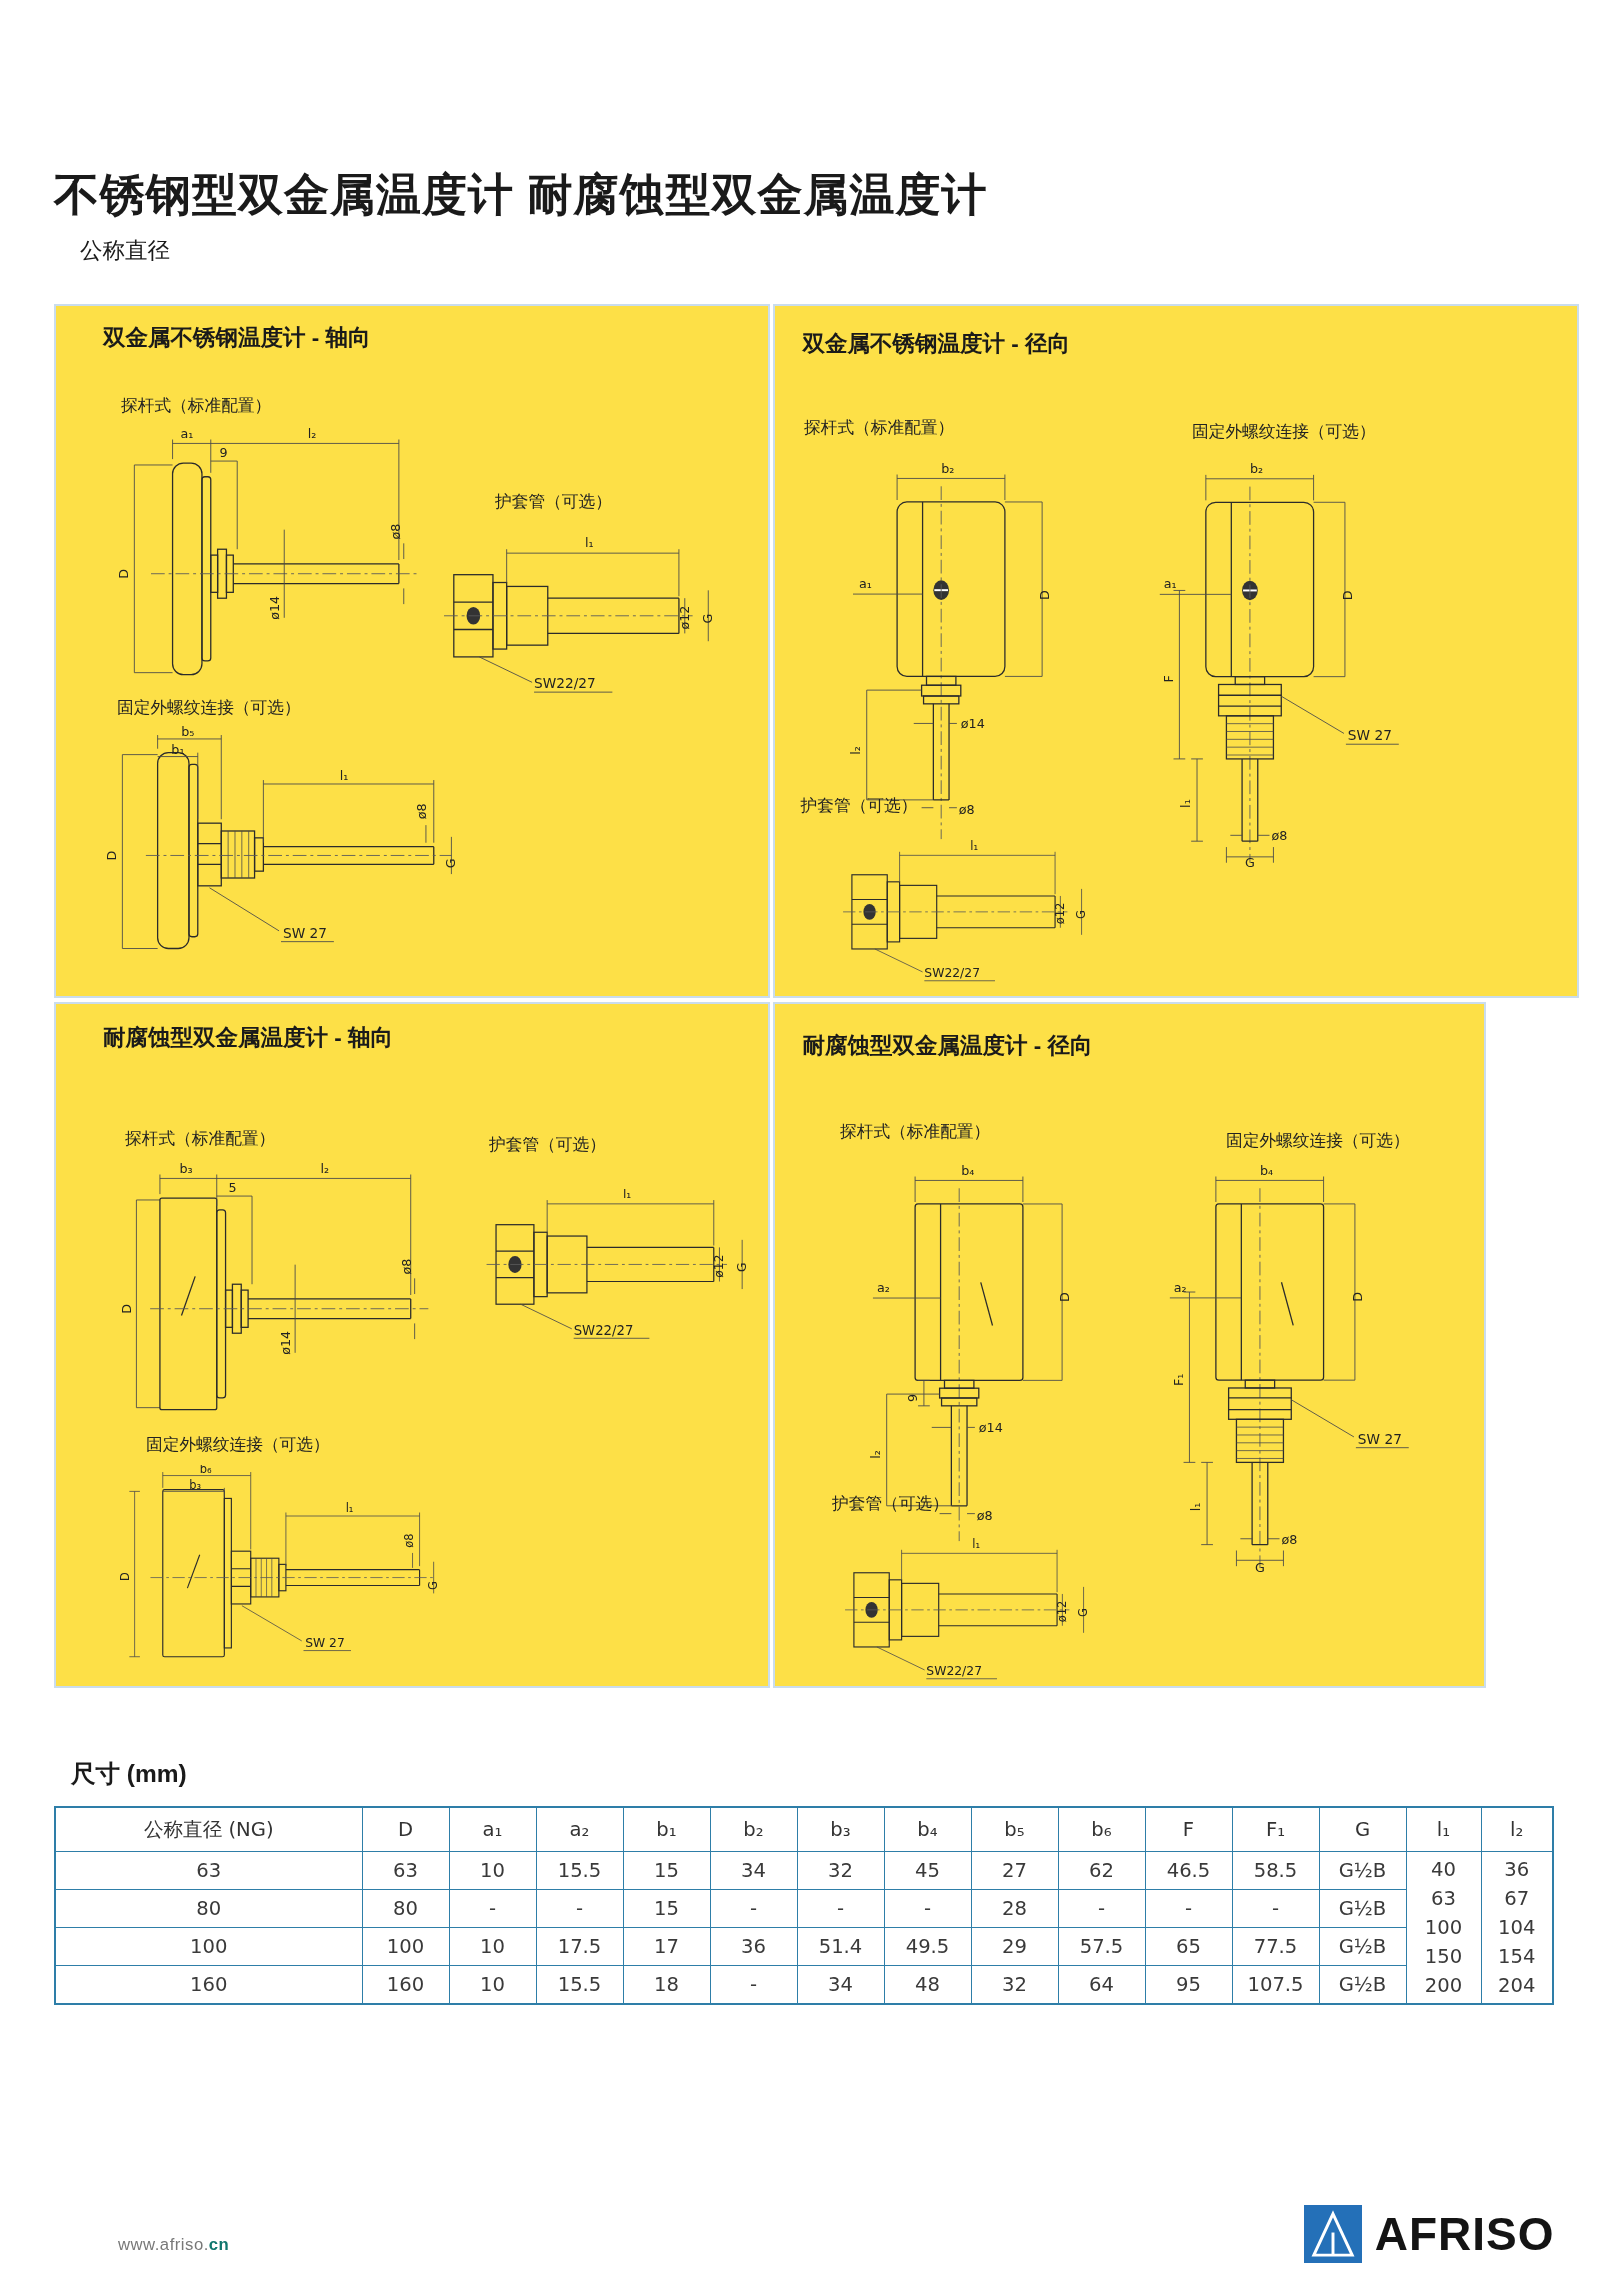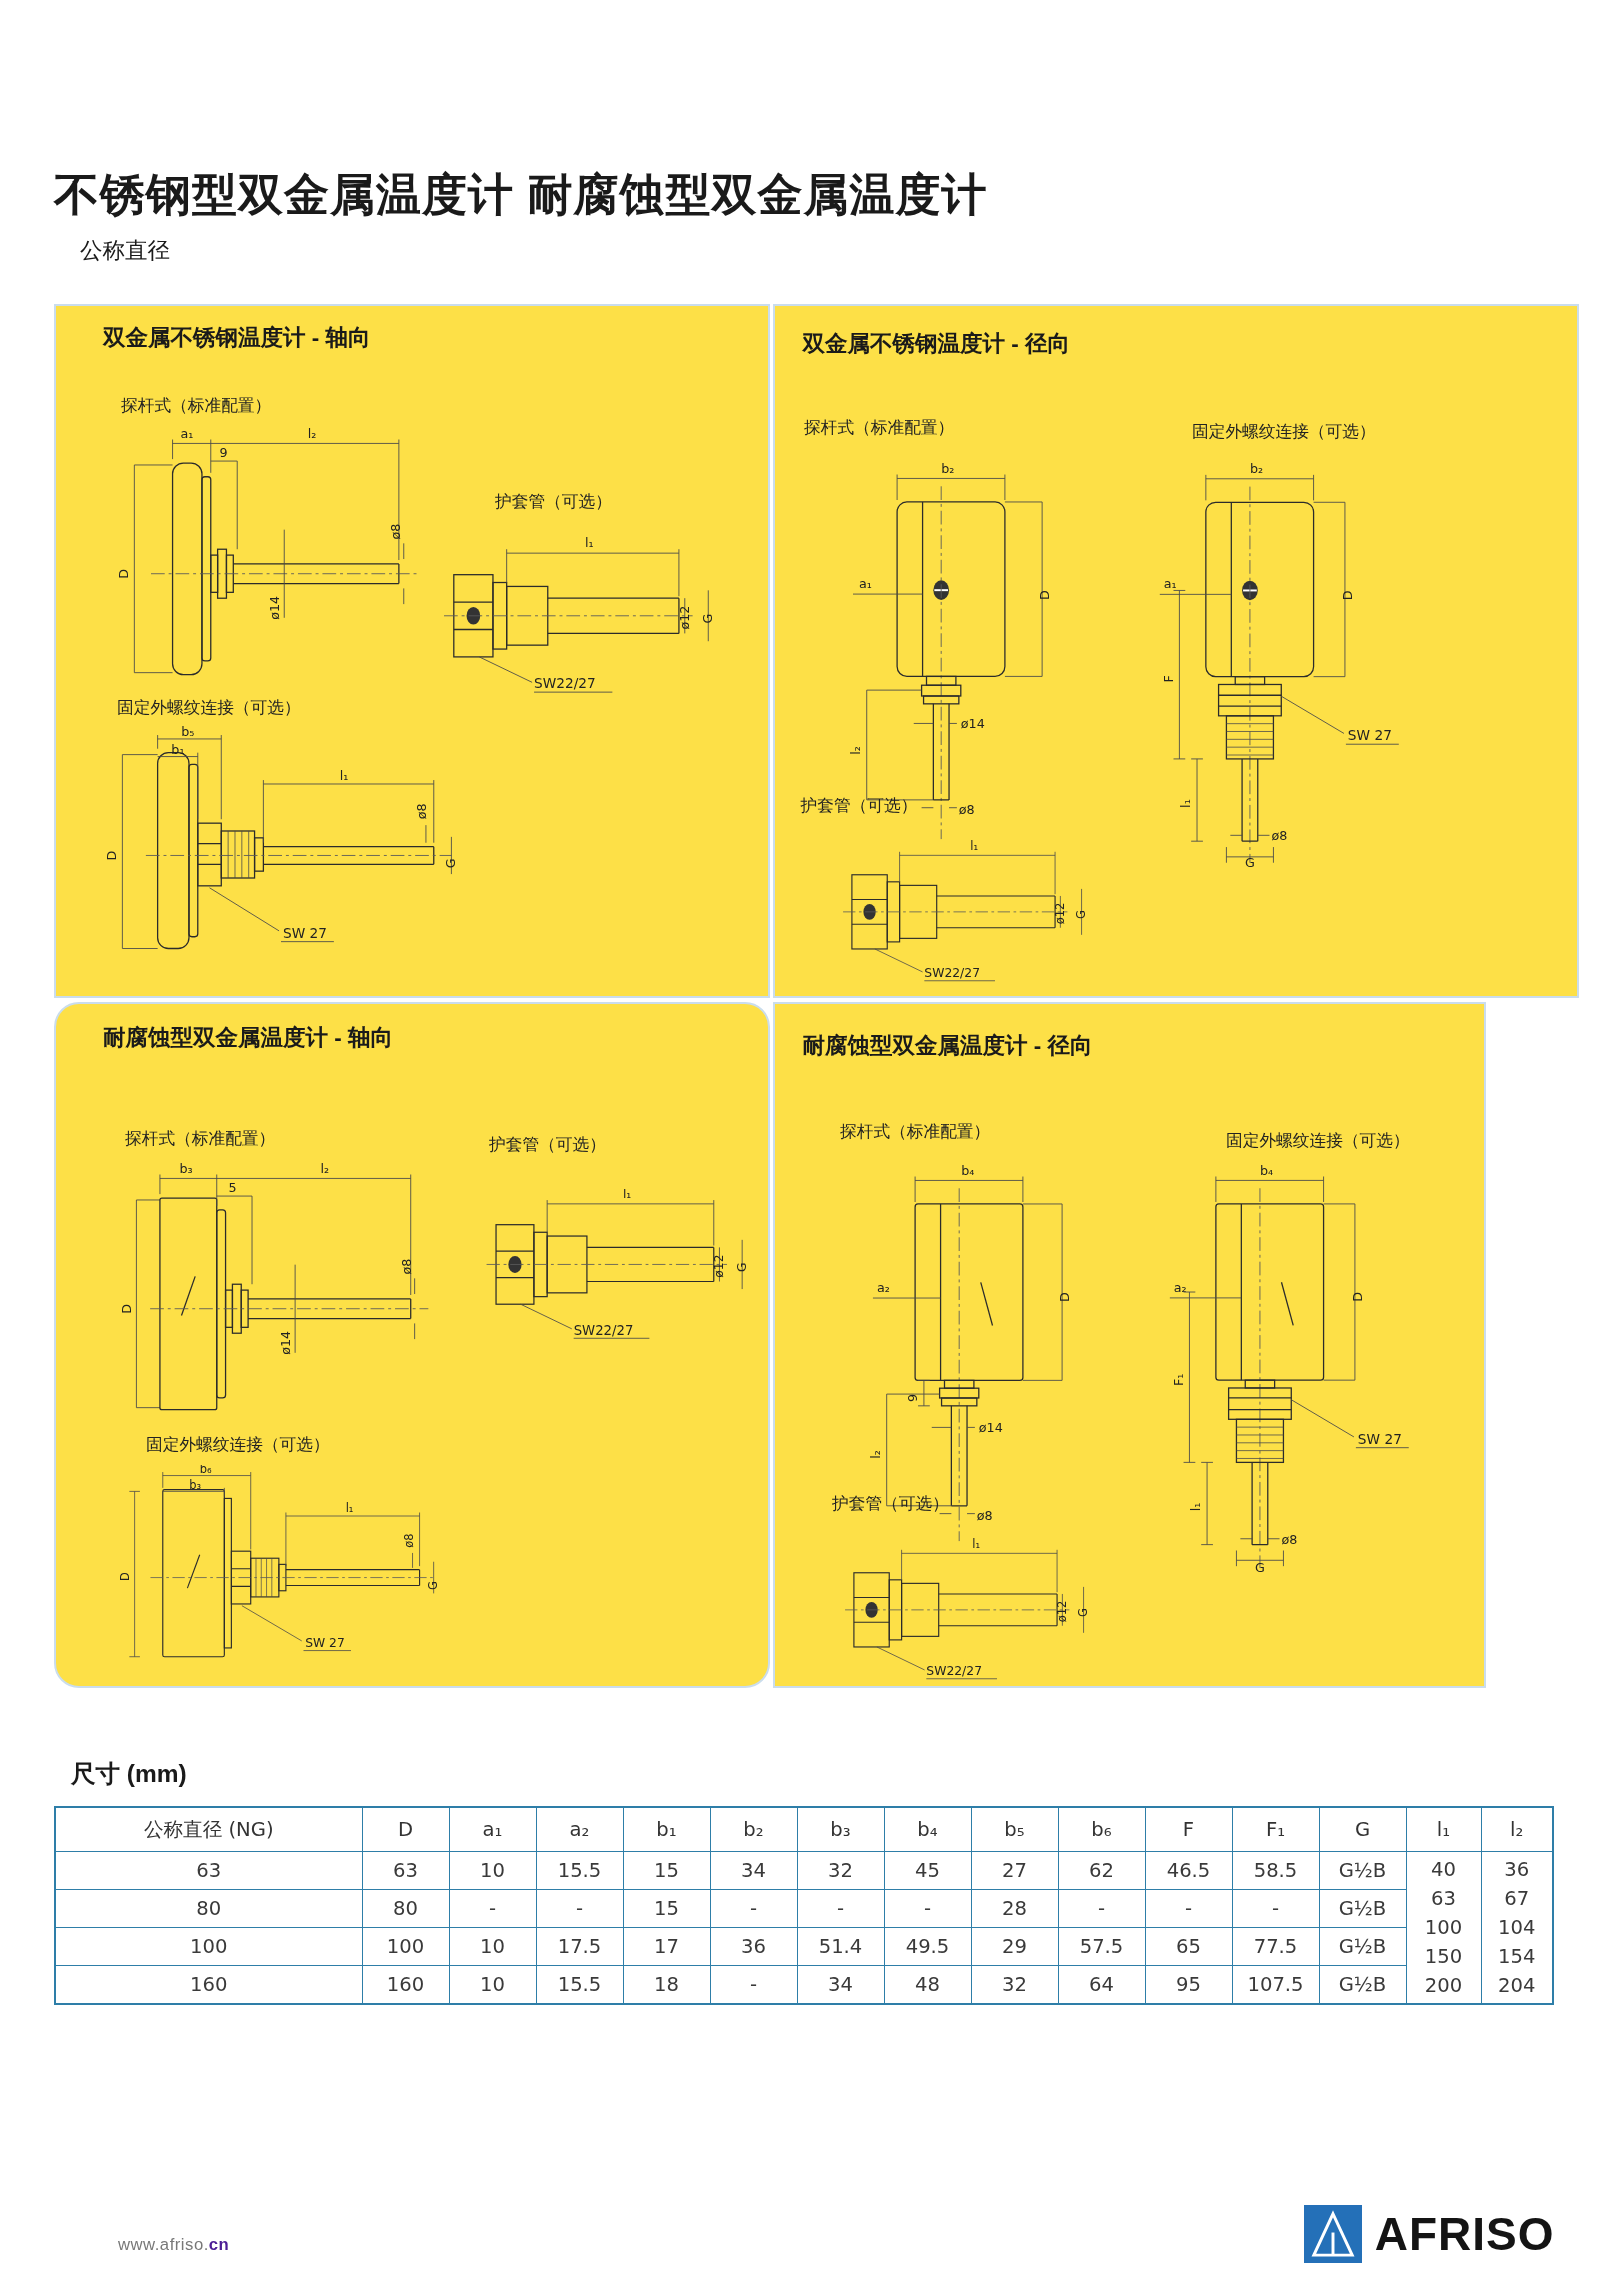--- a/index.html
+++ b/index.html
@@ -3,42 +3,42 @@
 <meta charset="utf-8">
 <style>
   html,body{margin:0;padding:0;background:#e8e8e8;}
   .page{position:relative;width:1621px;height:2293px;background:#ffffff;margin:0 auto;
         font-family:"Liberation Sans","DejaVu Sans",sans-serif;color:#1a1a1a;overflow:hidden;}
   .title{position:absolute;left:54px;top:165px;font-size:45px;font-weight:700;letter-spacing:1px;white-space:nowrap;}
   .subtitle{position:absolute;left:80px;top:235px;font-size:22.5px;font-weight:500;}
   .panel{position:absolute;border:2.9px solid #cadded;background:#fde047;box-sizing:border-box;}
   #panel1{left:54px;top:304px;width:716px;height:694px;}
   #panel2{left:773px;top:304px;width:806px;height:694px;}
-  #panel3{left:54px;top:1002px;width:716px;height:686px;border-radius:25px;}
+  #panel3{left:54px;top:1002px;width:716px;height:686px;}
   #panel4{left:773px;top:1002px;width:713px;height:686px;}
   .panel-title{position:absolute;font-size:22.5px;font-weight:700;white-space:nowrap;}
   .sub-label{position:absolute;font-size:16.7px;font-weight:400;white-space:nowrap;color:#222;}
   .dwg{position:absolute;}
   .dwg .o{fill:none;stroke:#2b2b2b;stroke-width:1.3;}
   .dwg .d{fill:none;stroke:#4a4a4a;stroke-width:0.9;}
   .dwg .c{fill:none;stroke:#5a5a5a;stroke-width:0.9;stroke-dasharray:14 4 3 4;}
   .dwg .hatch{fill:none;stroke:#4a4a4a;stroke-width:0.8;}
   .dwg text{fill:#222;font-size:13px;font-family:"DejaVu Sans",sans-serif;}
   .dwg text.sw{font-size:14px;}
   .dwg .fillD{fill:#333;stroke:none;}
   .dim-title{position:absolute;left:71px;top:1757px;font-size:24.5px;font-weight:700;}
   .dim-table{position:absolute;left:54px;top:1806px;width:1417px;border-collapse:collapse;table-layout:fixed;
              font-size:19.6px;color:#3a3a3a;border:2px solid #2e7ea8;}
   .dim-table th,.dim-table td{border:1px solid #2e7ea8;text-align:center;font-weight:400;padding:0;
              font-family:"DejaVu Sans","Liberation Sans",sans-serif;}
   .dim-table th{height:43px;font-size:19.6px;color:#333;}
   .dim-table td{height:37px;}
   .stackcell div{line-height:29px;}
   .site{position:absolute;left:118px;top:2235px;font-size:16.7px;color:#787878;letter-spacing:0.5px;}
-  .site .cn{color:#4c1d95;font-weight:700;}
+  .site .cn{color:#0f766e;font-weight:700;}
   .logo{position:absolute;left:1304px;top:2205px;display:flex;align-items:center;}
   .brand{font-size:46px;font-weight:700;letter-spacing:1px;color:#141414;margin-left:12.7px;
          font-family:"Liberation Sans",sans-serif;}
 </style>
 </head>
 <body>
 
 <div class="page">
 
   <div class="title">不锈钢型双金属温度计 耐腐蚀型双金属温度计</div>

